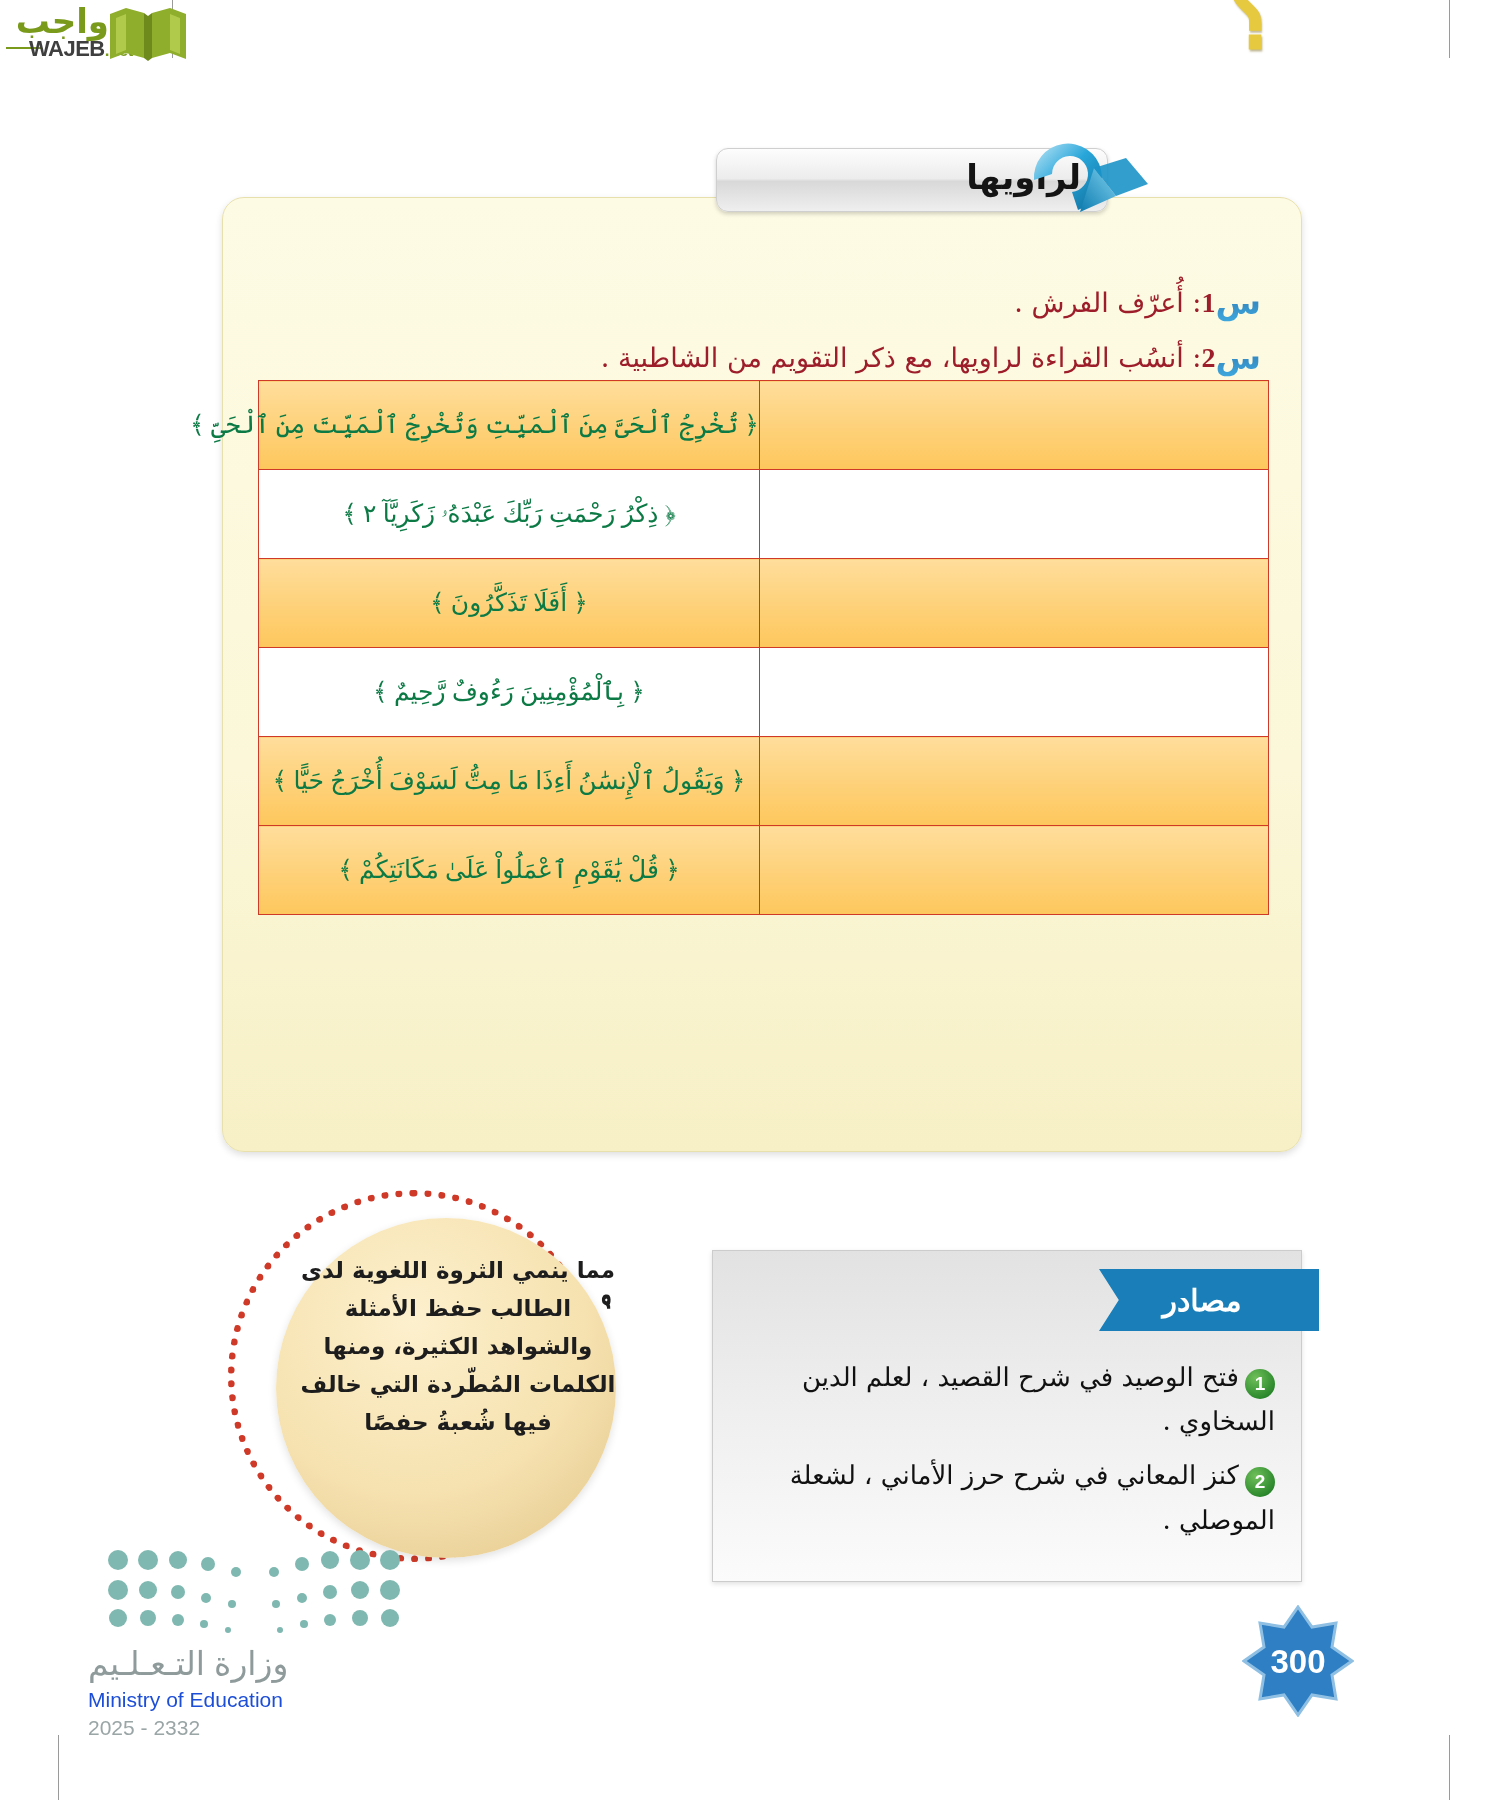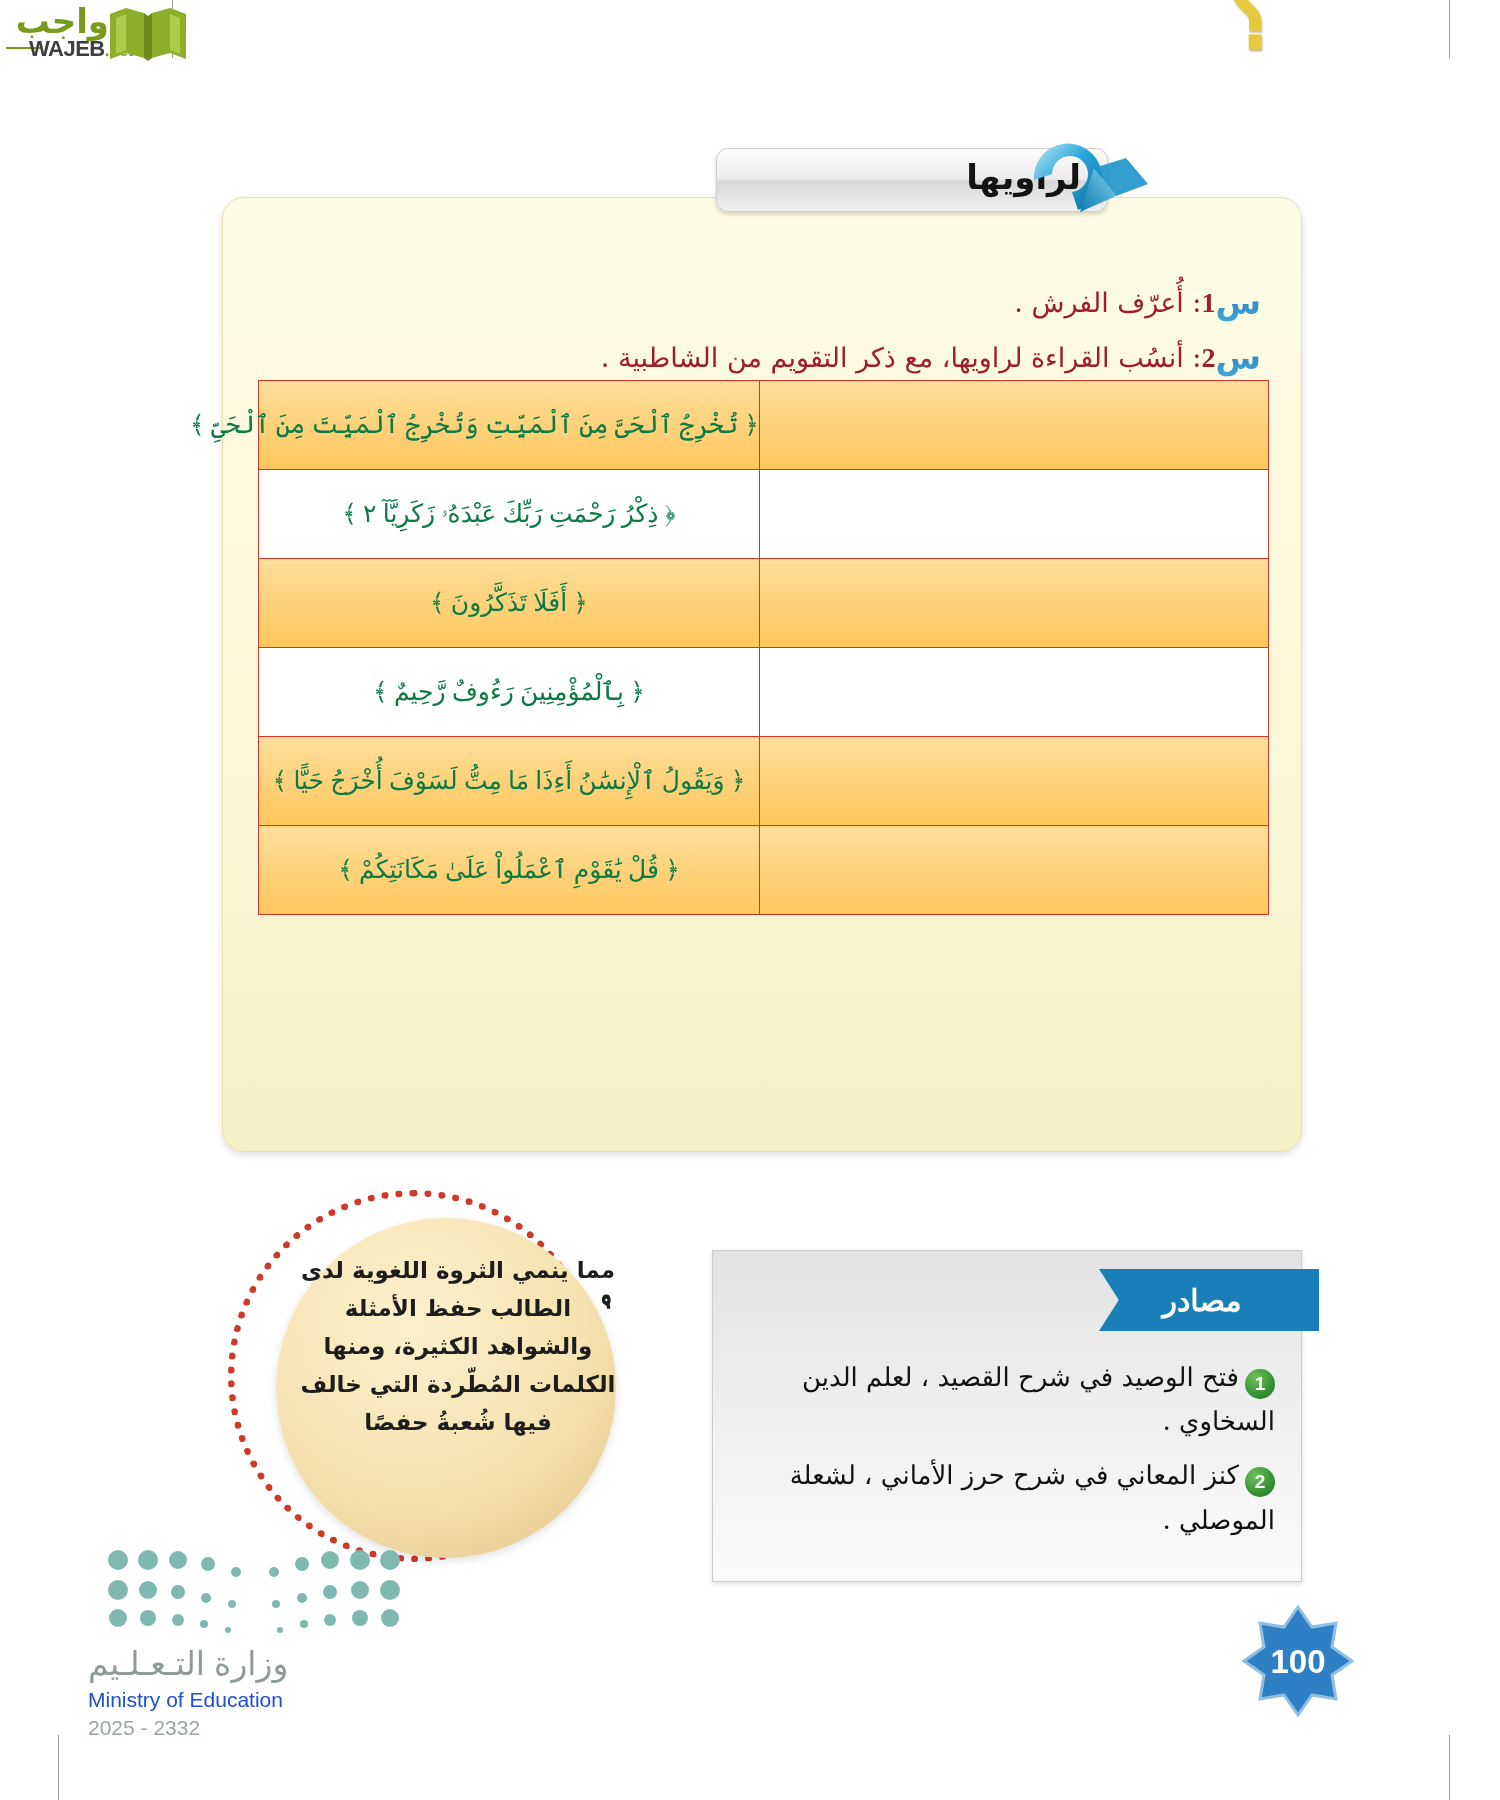--- a/index.html
+++ b/index.html
@@ -602,14 +602,14 @@
   </svg>
   <div class="moe-ar">وزارة التـعـلـيم</div>
   <div class="moe-en">Ministry of Education</div>
   <div class="moe-year">2025 - 2332</div>
 </div>
 
 <div class="page-badge">
   <svg width="112" height="112" viewBox="0 0 112 112">
     <polygon points="56,2 70,22 94,18 90,42 110,56 90,70 94,94 70,90 56,110 42,90 18,94 22,70 2,56 22,42 18,18 42,22" fill="#2e7fc4" stroke="#8fc0e4" stroke-width="3"></polygon>
   </svg>
-  <div class="pnum">100</div>
+  <div class="pnum">300</div>
 </div>
 
 </body></html>

